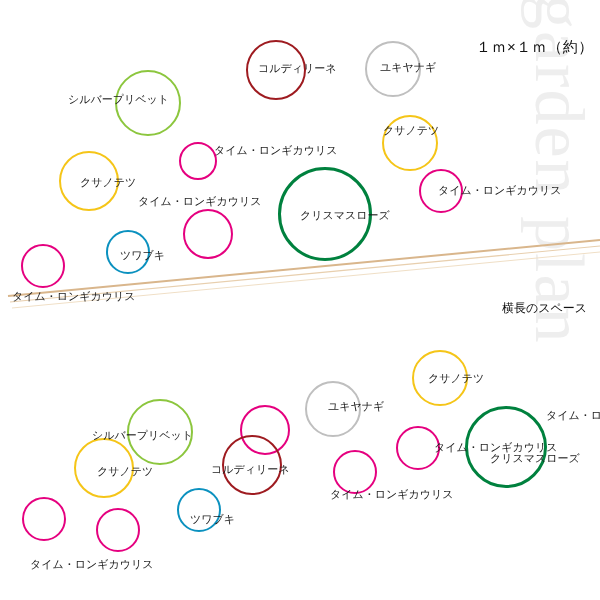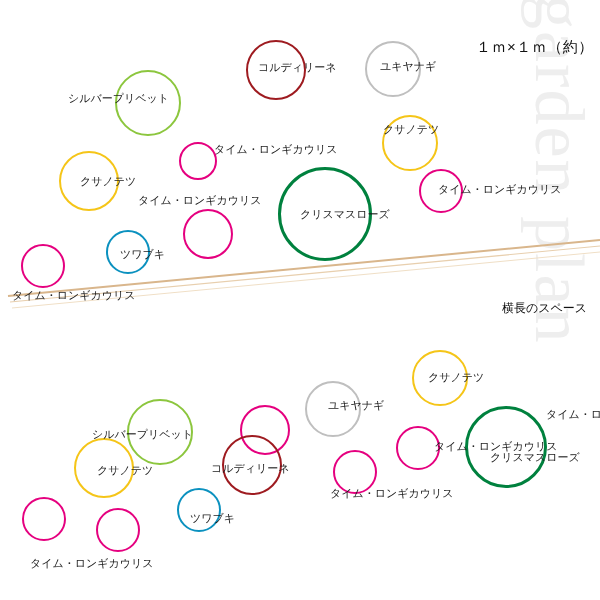--- a/index.html
+++ b/index.html
@@ -42,21 +42,21 @@
     border-radius: 50%;
     box-sizing: border-box;
     background: transparent;
   }
   .label {
     position: absolute;
     font-size: 11px;
     color: #1a1a1a;
     white-space: nowrap;
     line-height: 1;
-    font-family: Liberation Mono, monospace;
+    font-family: Liberation Serif, serif;
   }
   .scale-note {
     position: absolute;
     font-size: 15px;
     color: #111111;
     white-space: nowrap;
     letter-spacing: 0.5px;
   }
   .space-note {
     position: absolute;

